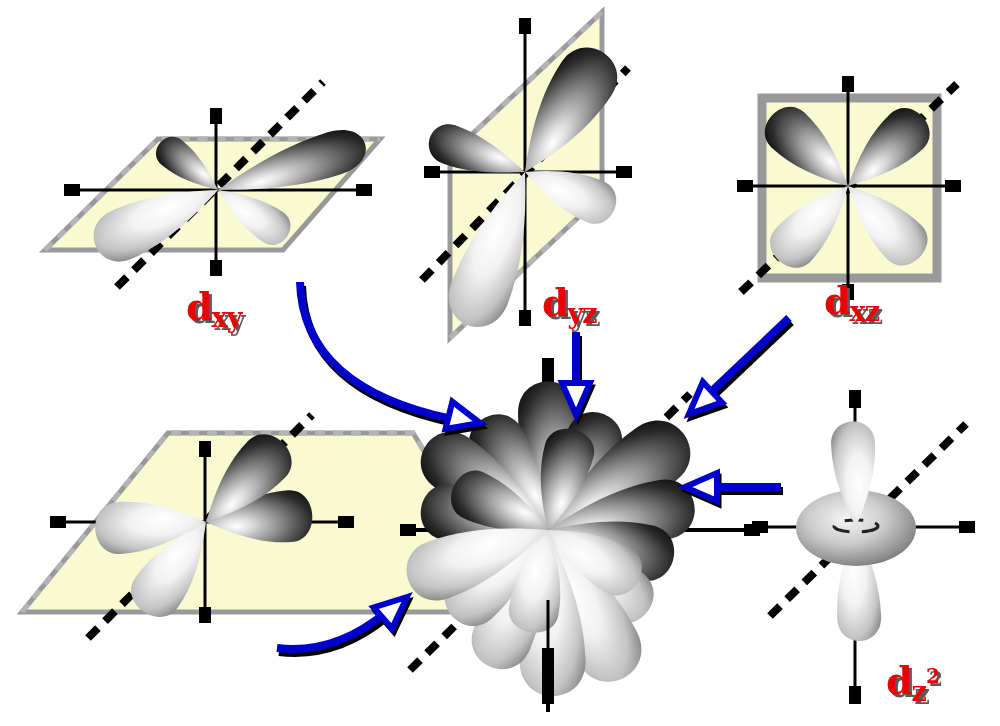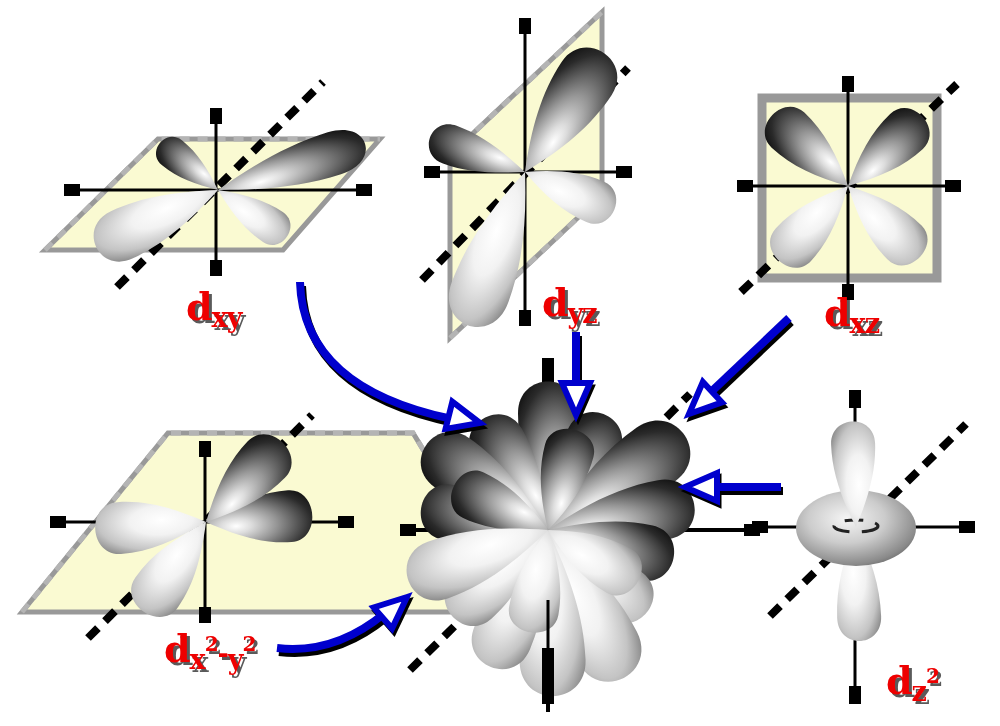--- a/index.html
+++ b/index.html
@@ -198,19 +198,18 @@
       <path class="arrow-shaft" d="M277 648 C320 653 356 637 385 613"></path>
       <path class="arrow-head" transform="translate(407 597) rotate(-41)" d="M0 0 L-32 -14 L-32 14 Z"></path>
     </g>
   </g>
 </svg>
 
 <div class="lbl" style="left:186px;top:288px"><span>d</span><sub>xy</sub></div>
 
 <div class="lbl" style="left:542px;top:284px"><span>d</span><sub>yz</sub></div>
 
-<div class="lbl" style="left:824px;top:294px"><span>d</span><sub>xz</sub></div>
-
-<div class="lbl" style="left:164px;top:630px"><span>d</span><sub>x</sub><sup>2</sup><span class="minus">-</span><sub>y</sub><sup>2</sup></div>
+<div class="lbl" style="left:824px;top:282px"><span>d</span><sub>xz</sub></div>
+
 
 <div class="lbl" style="left:886px;top:662px"><span>d</span><sub>z</sub><sup>2</sup></div>
 
 </div>
 
 </body></html>

